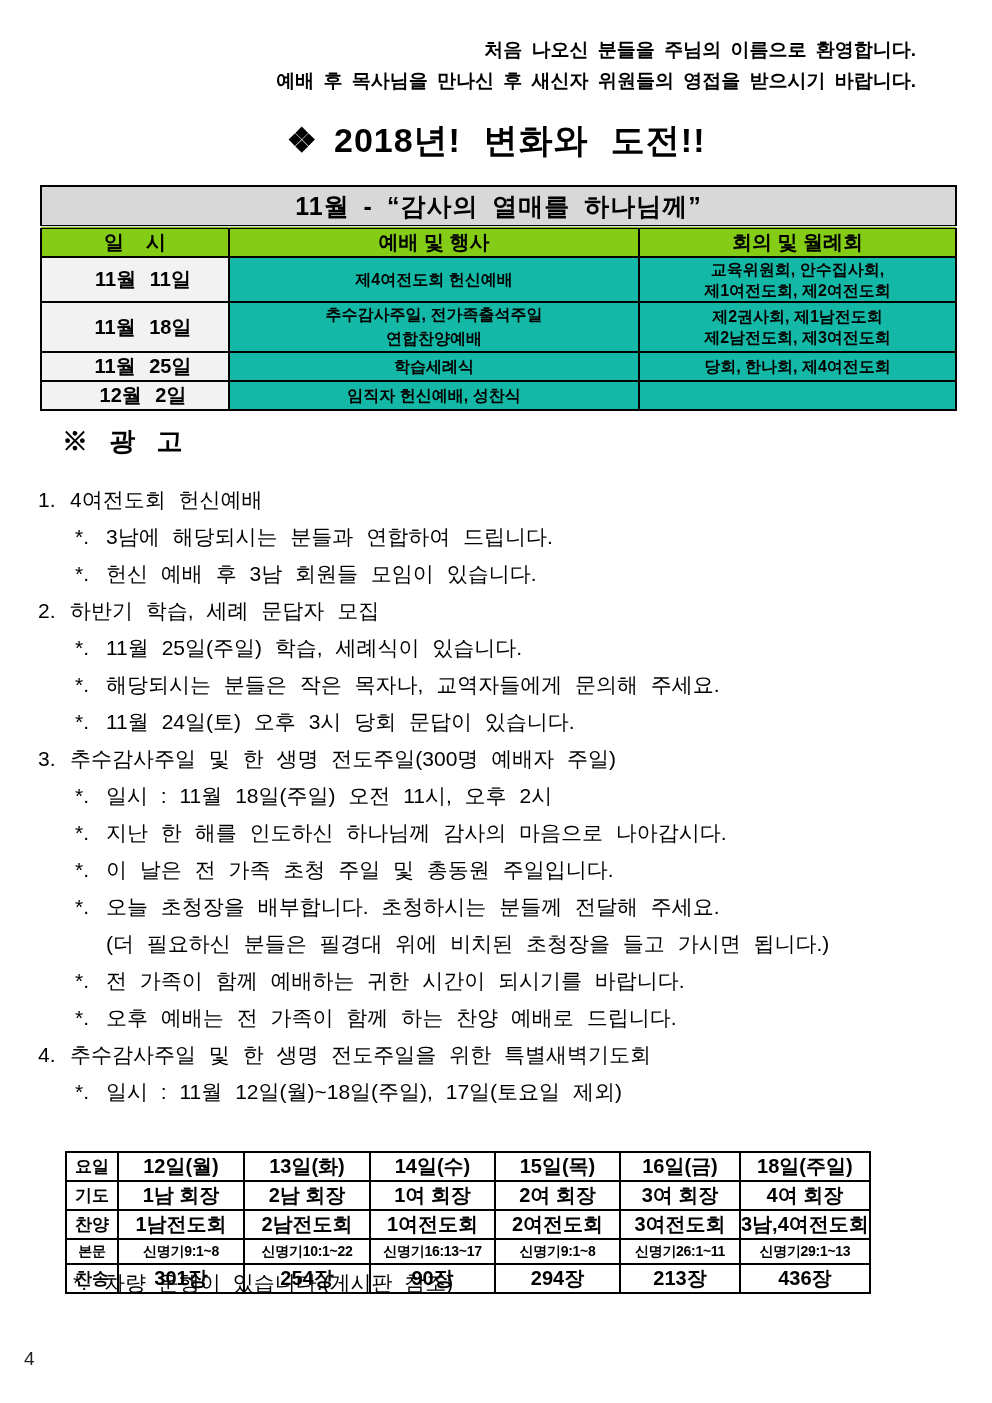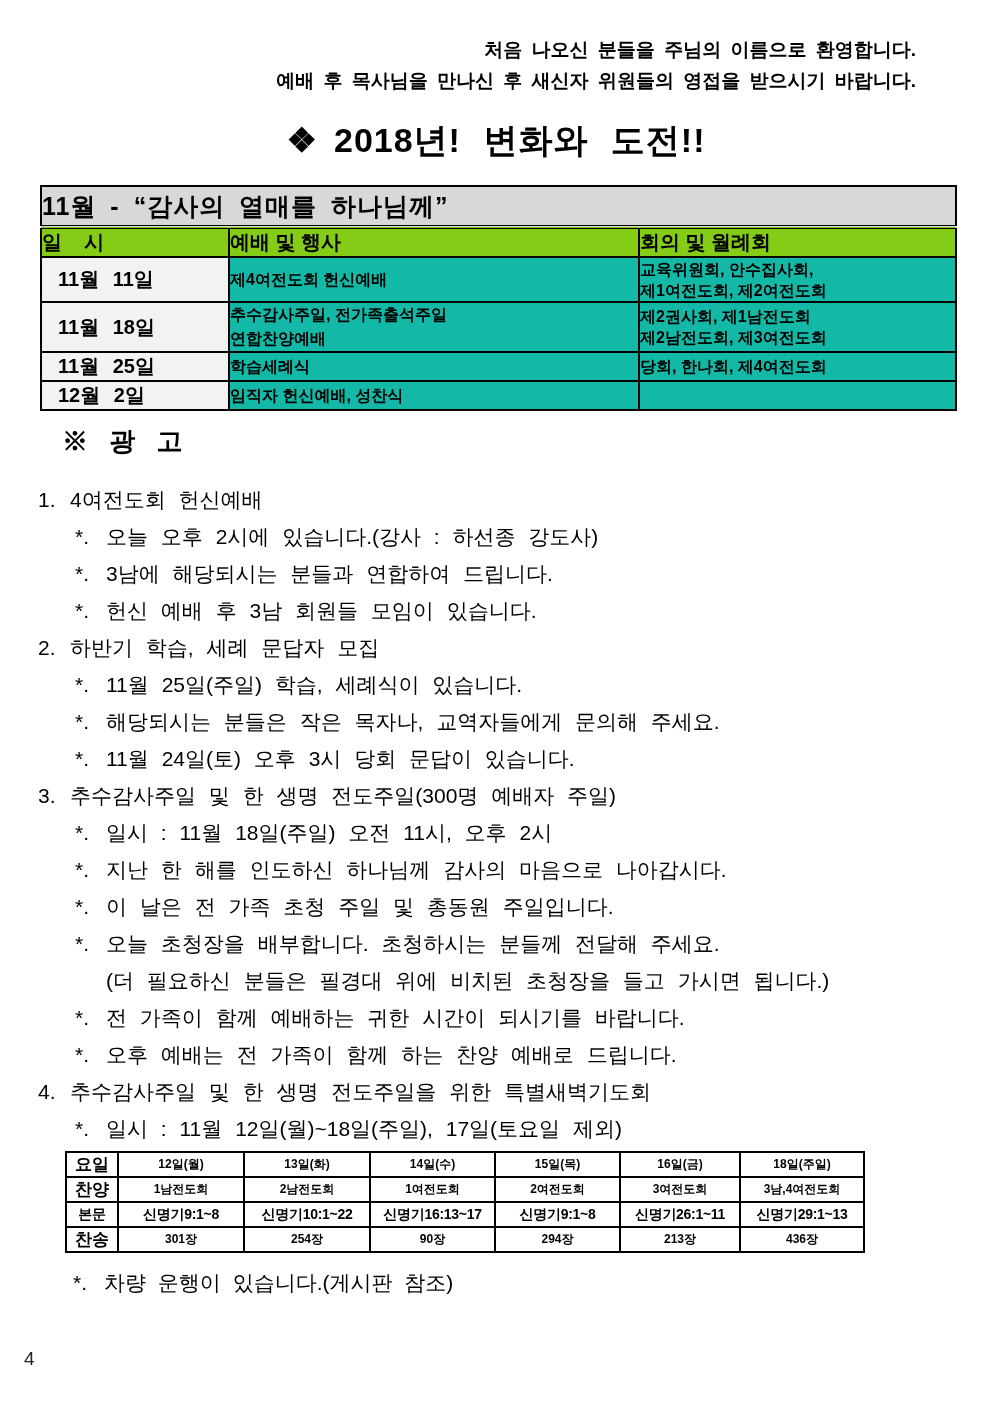--- a/index.html
+++ b/index.html
@@ -23,21 +23,21 @@
 
   
   .month-table {
     position:absolute; left:40px; top:185px; width:915px;
     border-collapse:collapse; table-layout:fixed;
   }
   .month-table col.c1 { width:188px; }
   .month-table col.c2 { width:410px; }
   .month-table col.c3 { width:317px; }
   .month-table td {
-    border:2px solid #000; text-align:left; vertical-align:middle; padding:0;
+    border:2px solid #000; text-align:center; vertical-align:middle; padding:0;
   }
   .month-table .tbl-title {
     background:#d8d8d8; font-size:25px; font-weight:700; height:38px;
     border-bottom:4px double #000; word-spacing:6px; letter-spacing:1px;
   }
   .month-table .hdr td {
     font-size:20px; font-weight:700; height:26px; white-space:pre; background:#84cc16;
   }
   .month-table .date {
     background:#f2f2f2; font-size:20px; font-weight:700; word-spacing:8px;padding-left:16px;
@@ -69,21 +69,21 @@
     table-layout:fixed; text-align:center; font-weight:700;
   }
   .dawn-table col.l  { width:52px; }
   .dawn-table col.d1 { width:126px; }
   .dawn-table col.d2 { width:126px; }
   .dawn-table col.d3 { width:125px; }
   .dawn-table col.d4 { width:125px; }
   .dawn-table col.d5 { width:120px; }
   .dawn-table col.d6 { width:124px; }
   .dawn-table td {
-    border:2px solid #000; height:23px; font-size:12px; padding:0;
+    border:2px solid #000; height:23px; font-size:20px; padding:0;
     white-space:nowrap; overflow:hidden; background:#fff;
   }
   .dawn-table .lbl { font-size:17px; }
   .dawn-table tr.scripture td { font-size:14px; letter-spacing:-0.3px; }
 
   .footer-note {
     position:absolute; left:73px; top:1266px; font-size:21px;
     word-spacing:6px; line-height:34px; white-space:nowrap;
   }
   .footer-note .mk { display:inline-block; width:31px; }
@@ -157,21 +157,20 @@
         </td>
         <td class="meeting"></td>
       </tr>
     </tbody>
   </table>
 
   <div class="ad-heading">※ 광 고</div>
 
   <div class="notices">
     <div class="line item"><span class="mk">1.</span><span>4여전도회 헌신예배</span></div>
-    <div class="line sub"><span class="mk">*.</span><span>오늘 오후 2시에 있습니다.(강사 : 하선종 강도사)</span></div>
     <div class="line sub"><span class="mk">*.</span><span>3남에 해당되시는 분들과 연합하여 드립니다.</span></div>
     <div class="line sub"><span class="mk">*.</span><span>헌신 예배 후 3남 회원들 모임이 있습니다.</span></div>
     <div class="line item"><span class="mk">2.</span><span>하반기 학습, 세례 문답자 모집</span></div>
     <div class="line sub"><span class="mk">*.</span><span>11월 25일(주일) 학습, 세례식이 있습니다.</span></div>
     <div class="line sub"><span class="mk">*.</span><span>해당되시는 분들은 작은 목자나, 교역자들에게 문의해 주세요.</span></div>
     <div class="line sub"><span class="mk">*.</span><span>11월 24일(토) 오후 3시 당회 문답이 있습니다.</span></div>
     <div class="line item"><span class="mk">3.</span><span>추수감사주일 및 한 생명 전도주일(300명 예배자 주일)</span></div>
     <div class="line sub"><span class="mk">*.</span><span>일시 : 11월 18일(주일) 오전 11시, 오후 2시</span></div>
     <div class="line sub"><span class="mk">*.</span><span>지난 한 해를 인도하신 하나님께 감사의 마음으로 나아갑시다.</span></div>
     <div class="line sub"><span class="mk">*.</span><span>이 날은 전 가족 초청 주일 및 총동원 주일입니다.</span></div>
@@ -197,20 +196,29 @@
       <tr>
         <td class="lbl">요일</td>
         <td>12일(월)</td>
         <td>13일(화)</td>
         <td>14일(수)</td>
         <td>15일(목)</td>
         <td>16일(금)</td>
         <td>18일(주일)</td>
       </tr>
       <tr>
+        <td class="lbl">기도</td>
+        <td>1남 회장</td>
+        <td>2남 회장</td>
+        <td>1여 회장</td>
+        <td>2여 회장</td>
+        <td>3여 회장</td>
+        <td>4여 회장</td>
+      </tr>
+      <tr>
         <td class="lbl">찬양</td>
         <td>1남전도회</td>
         <td>2남전도회</td>
         <td>1여전도회</td>
         <td>2여전도회</td>
         <td>3여전도회</td>
         <td>3남,4여전도회</td>
       </tr>
       <tr class="scripture">
         <td class="lbl">본문</td>

